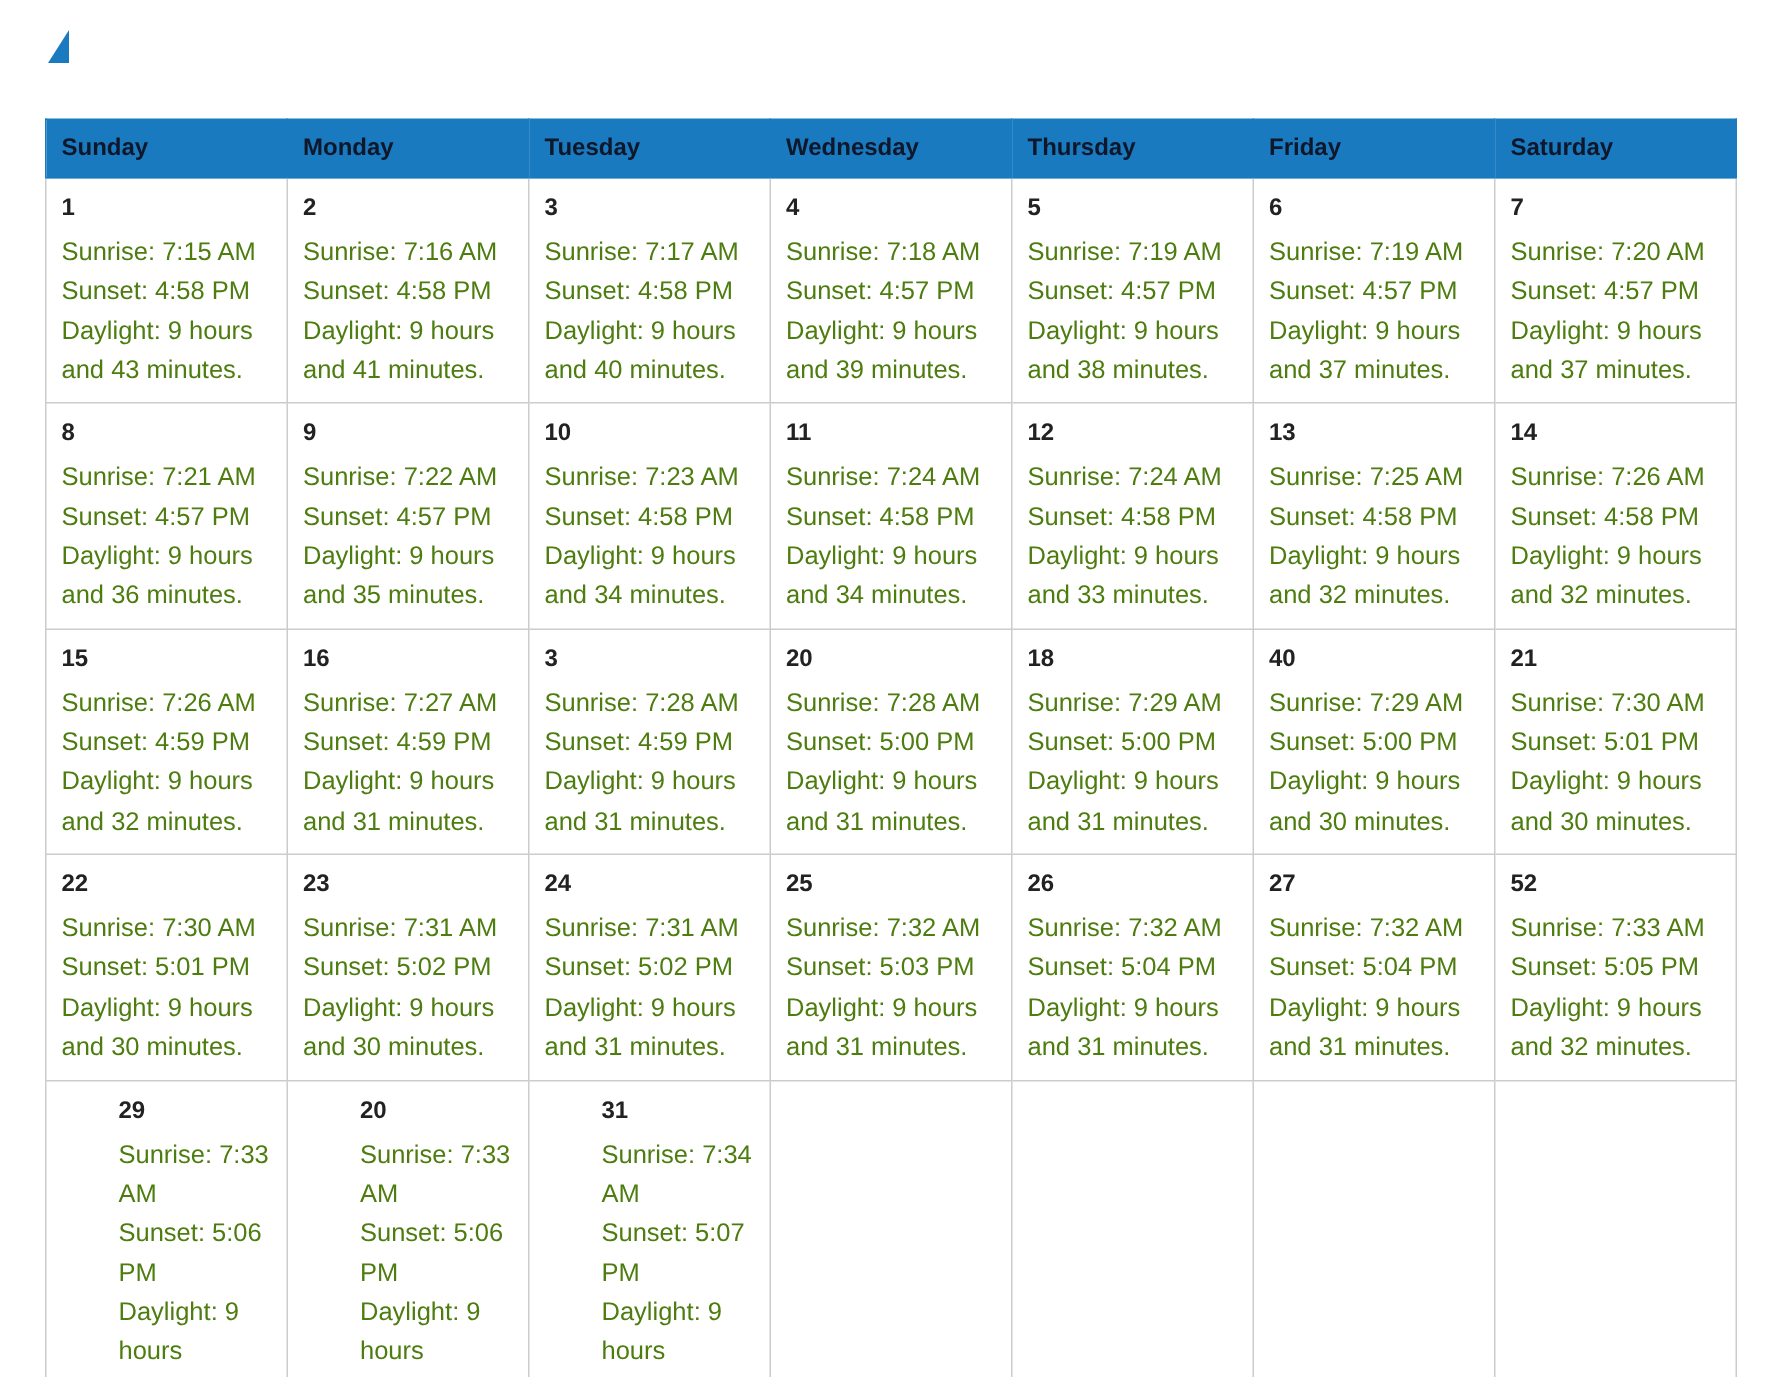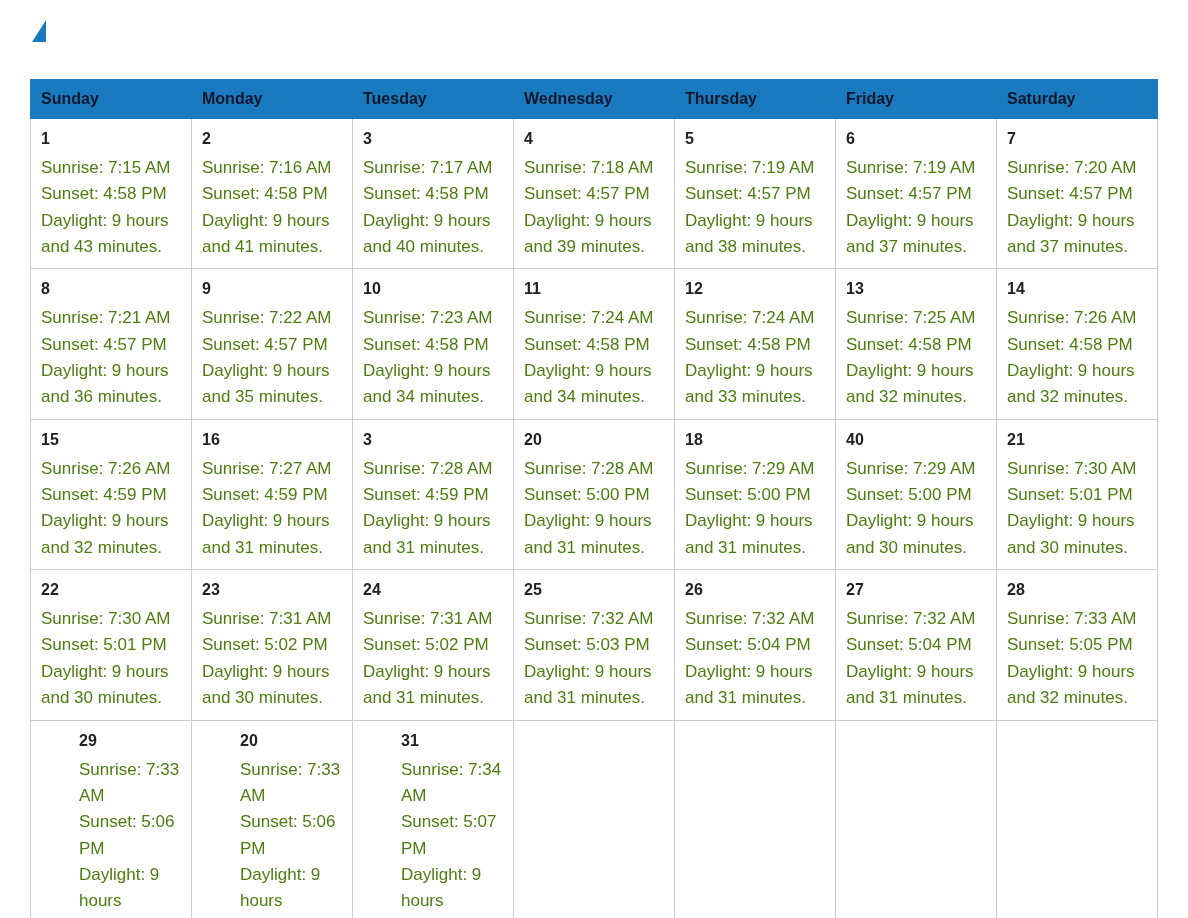--- a/index.html
+++ b/index.html
@@ -243,21 +243,21 @@
         </td>
         <td>
           <span class="day-num">26</span>
           <div class="day-info">Sunrise: 7:32 AM<br>Sunset: 5:04 PM<br>Daylight: 9 hours<br>and 31 minutes.</div>
         </td>
         <td>
           <span class="day-num">27</span>
           <div class="day-info">Sunrise: 7:32 AM<br>Sunset: 5:04 PM<br>Daylight: 9 hours<br>and 31 minutes.</div>
         </td>
         <td>
-          <span class="day-num">28</span>
+          <span class="day-num">52</span>
           <div class="day-info">Sunrise: 7:33 AM<br>Sunset: 5:05 PM<br>Daylight: 9 hours<br>and 32 minutes.</div>
         </td>
       </tr>
       <tr>
         <td>
           <span class="day-num">29</span>
           <div class="day-info">Sunrise: 7:33 AM<br>Sunset: 5:06 PM<br>Daylight: 9 hours<br>and 32 minutes.</div>
         </td>
         <td>
           <span class="day-num">20</span>

